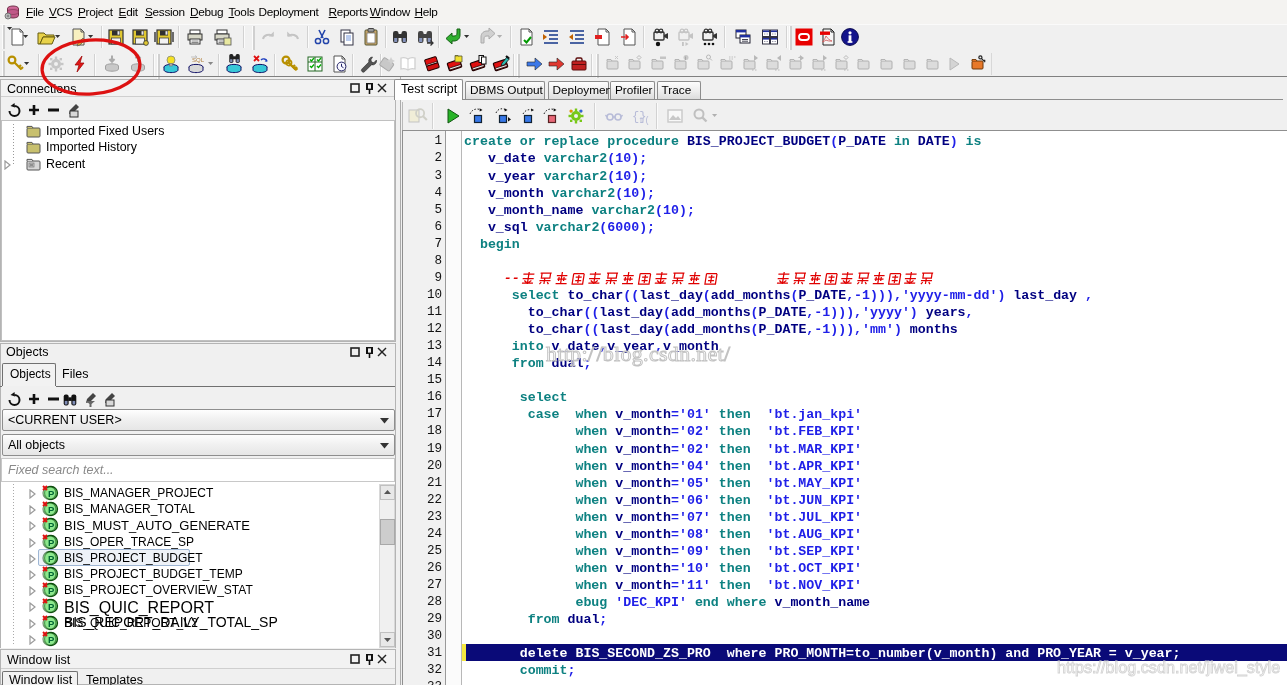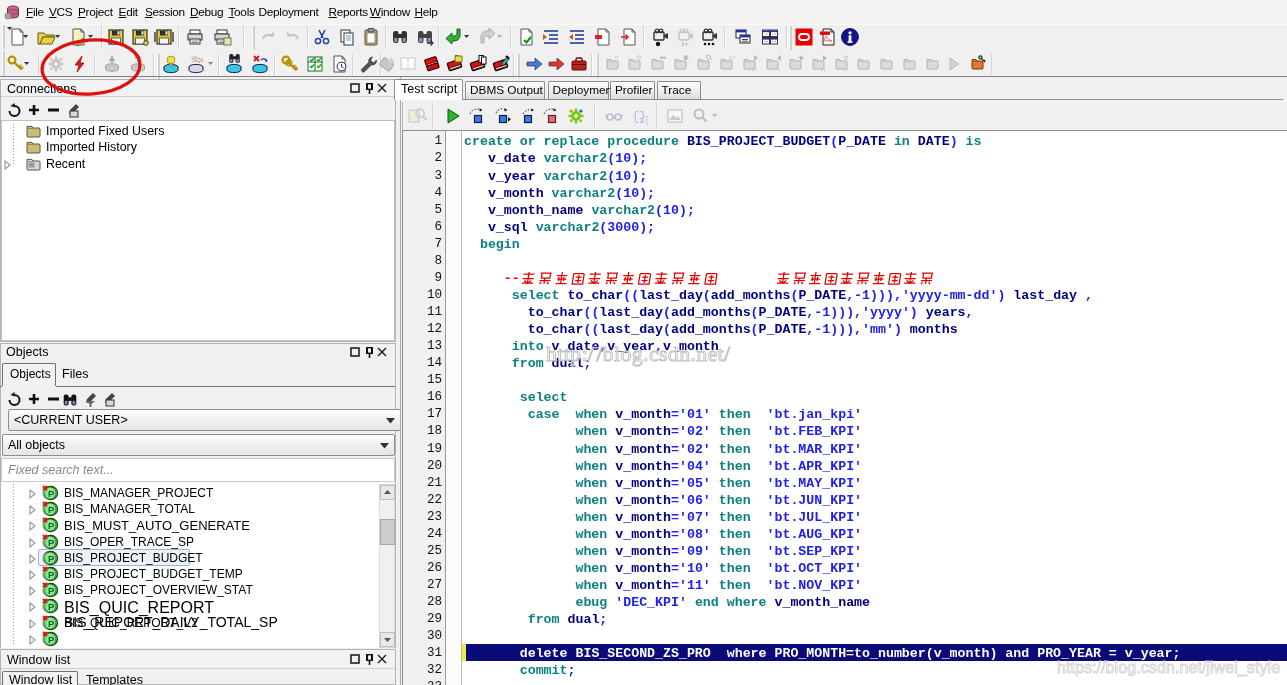--- a/index.html
+++ b/index.html
@@ -839,21 +839,21 @@
         <path d="M6 10h9l-3.5 3v3h-2v-3z" fill="#666"></path>
       </svg>
     </div>
     <div class="abs" style="left:95px;top:1px">
       <svg width="18" height="17" viewBox="0 0 18 17">
         <path d="M13 2L7 8l-1 4 4-1 6-6z" fill="#444"></path>
         <rect x="7" y="9" width="8" height="6" fill="#d8d8d8" stroke="#333"></rect>
       </svg>
     </div>
   </div>
-<div class="abs" id="obj-dd1" style="left:8px;top:409px">
+<div class="abs" id="obj-dd1" style="left:2px;top:409px">
     <div style="position:relative;width:393px;height:22px;background:linear-gradient(#fefefe,#f1f1f1 45%,#e6e6e6);border:1px solid #8e8e8e;border-radius:2px">
       <span style="position:absolute;left:5px;top:3px">&lt;CURRENT USER&gt;</span>
       <svg style="position:absolute;right:5px;top:8px" width="9" height="6" viewBox="0 0 9 6">
         <path d="M0 0h9L4.5 5.5z" fill="#333"></path>
       </svg>
     </div>
   </div>
 <div class="abs" id="obj-dd2" style="left:2px;top:434px">
     <div style="position:relative;width:393px;height:22px;background:linear-gradient(#fefefe,#f1f1f1 45%,#e6e6e6);border:1px solid #8e8e8e;border-radius:2px">
       <span style="position:absolute;left:5px;top:3px">All objects</span>
@@ -1207,21 +1207,21 @@
 29
 30
 31
 32
 33</pre>
 <pre class="abs" id="code" style="left:464px;top:133.4px"><span class="tl">create or replace procedure </span><span class="nv">BIS_PROJECT_BUDGET</span><span class="bl">(</span><span class="nv">P_DATE </span><span class="tl">in </span><span class="nv">DATE</span><span class="bl">) </span><span class="tl">is</span>
    <span class="nv">v_date </span><span class="tl">varchar2</span><span class="bl">(10);</span>
    <span class="nv">v_year </span><span class="tl">varchar2</span><span class="bl">(10);</span>
    <span class="nv">v_month </span><span class="tl">varchar2</span><span class="bl">(10);</span>
    <span class="nv">v_month_name </span><span class="tl">varchar2</span><span class="bl">(10);</span>
-   <span class="nv">v_sql </span><span class="tl">varchar2</span><span class="bl">(3000);</span>
+   <span class="nv">v_sql </span><span class="tl">varchar2</span><span class="bl">(6000);</span>
   <span class="tl">begin</span>
 
      <span class="rd" style="font-style:italic">--</span>
       <span class="tl">select </span><span class="nv">to_char</span><span class="bl">((</span><span class="nv">last_day</span><span class="bl">(</span><span class="nv">add_months</span><span class="bl">(</span><span class="nv">P_DATE</span><span class="bl">,-1))),</span><span class="bl">'yyyy-mm-dd'</span><span class="bl">) </span><span class="nv">last_day </span><span class="bl">,</span>
         <span class="nv">to_char</span><span class="bl">((</span><span class="nv">last_day</span><span class="bl">(</span><span class="nv">add_months</span><span class="bl">(</span><span class="nv">P_DATE</span><span class="bl">,-1))),</span><span class="bl">'yyyy'</span><span class="bl">) </span><span class="nv">years</span><span class="bl">,</span>
         <span class="nv">to_char</span><span class="bl">((</span><span class="nv">last_day</span><span class="bl">(</span><span class="nv">add_months</span><span class="bl">(</span><span class="nv">P_DATE</span><span class="bl">,-1))),</span><span class="bl">'mm'</span><span class="bl">) </span><span class="nv">months</span>
       <span class="tl">into </span><span class="nv">v_date</span><span class="bl">,</span><span class="nv">v_year</span><span class="bl">,</span><span class="nv">v_month</span>
       <span class="tl">from </span><span class="nv">dual</span><span class="bl">;</span>
 
        <span class="tl">select</span>

